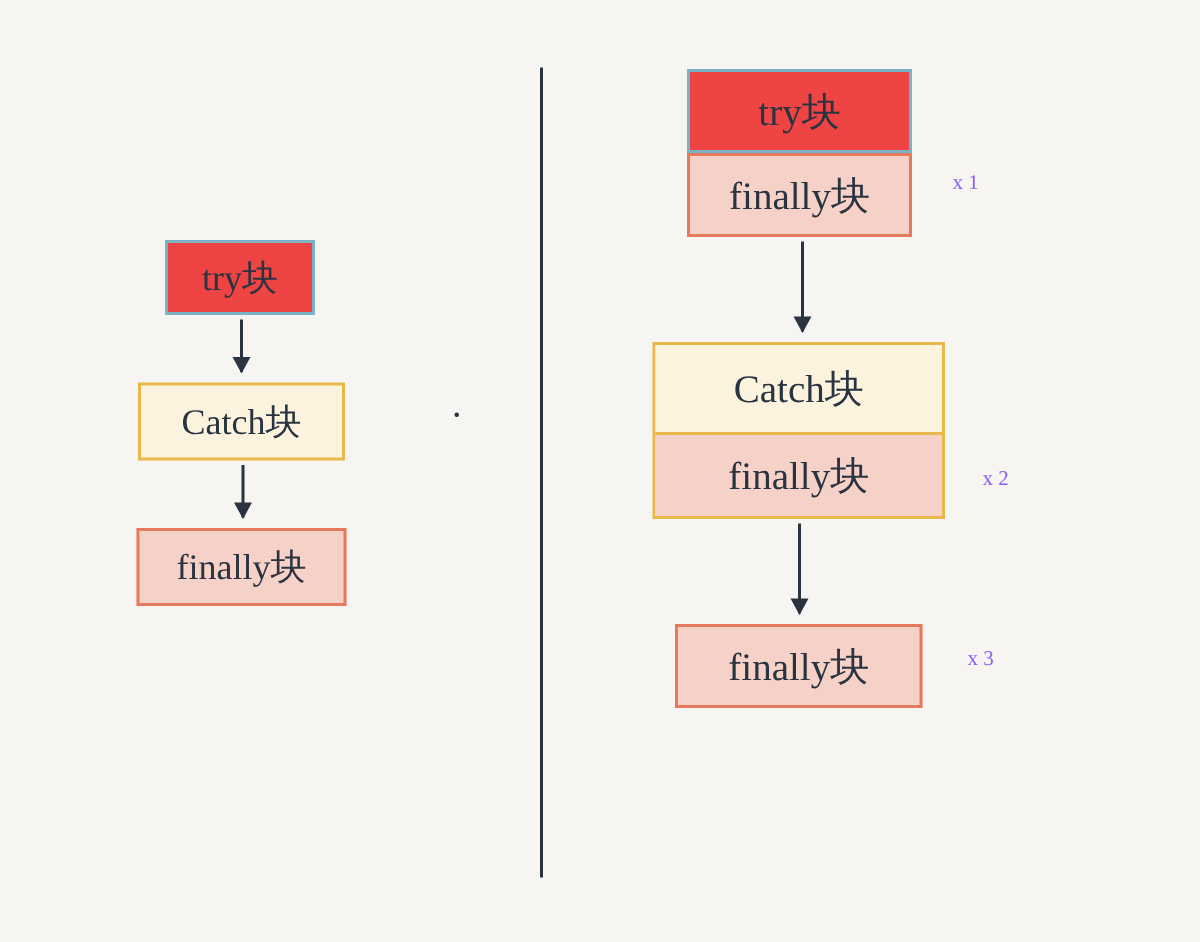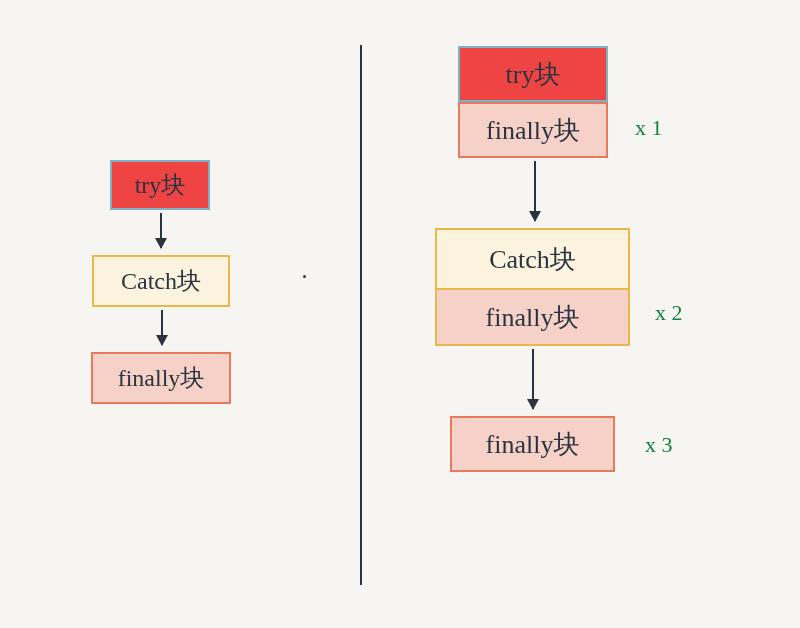--- a/index.html
+++ b/index.html
@@ -55,22 +55,22 @@
       position: absolute;
       bottom: -1px;
       left: -5px;
       width: 0; height: 0;
       border-left: 6px solid transparent;
       border-right: 6px solid transparent;
       border-top: 11px solid #2a3440;
     }
     .annotation {
       position: absolute;
-      font-size: 22px;
-      color: #15803d;
+      font-size: 14px;
+      color: #8b5cf6;
     }
     .dot {
       position: absolute;
       width: 3px; height: 3px;
       background: #2a3440;
       border-radius: 50%;
     }
   </style>
 </head>
 <body>
@@ -106,21 +106,21 @@
     <div class="arrow" style="left:174px; top:161px; height:60px;"></div>
 
     <div style="position:absolute; left:75px; top:228px; width:195px; height:118px; border:2px solid #e8b84a;">
       <div style="height:58px; background:#fbf3dd; display:flex; align-items:center; justify-content:center; font-size:26px; color:#2a3440;">
         <span>Catch块</span>
       </div>
       <div style="height:56px; background:#f6d1c7; border-top:2px solid #e8b84a; display:flex; align-items:center; justify-content:center; font-size:26px; color:#2a3440;">
         <span>finally块</span>
       </div>
     </div>
-    <div class="annotation" style="left:295px; top:300px;">x 2</div>
+    <div class="annotation" style="left:295px; top:312px;">x 2</div>
 
     <div class="arrow" style="left:172px; top:349px; height:60px;"></div>
 
     <div class="box box-red" style="left:90px; top:416px; width:165px; height:56px; font-size:26px;">
       <span>finally块</span>
     </div>
     <div class="annotation" style="left:285px; top:432px;text-align:center;">x 3</div>
   </div>
 </div>
 

